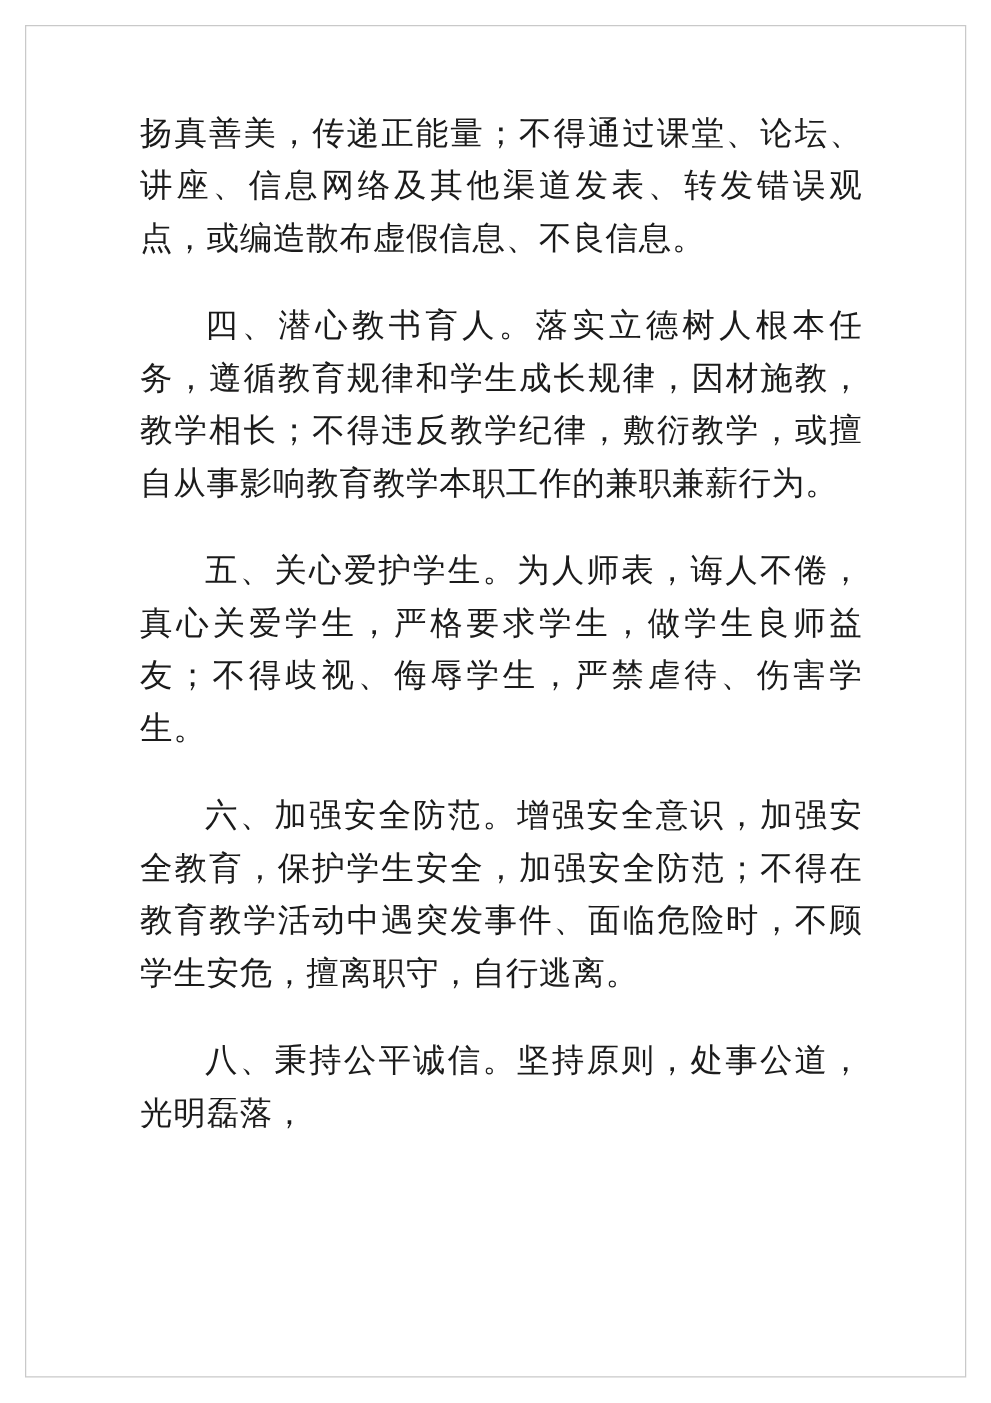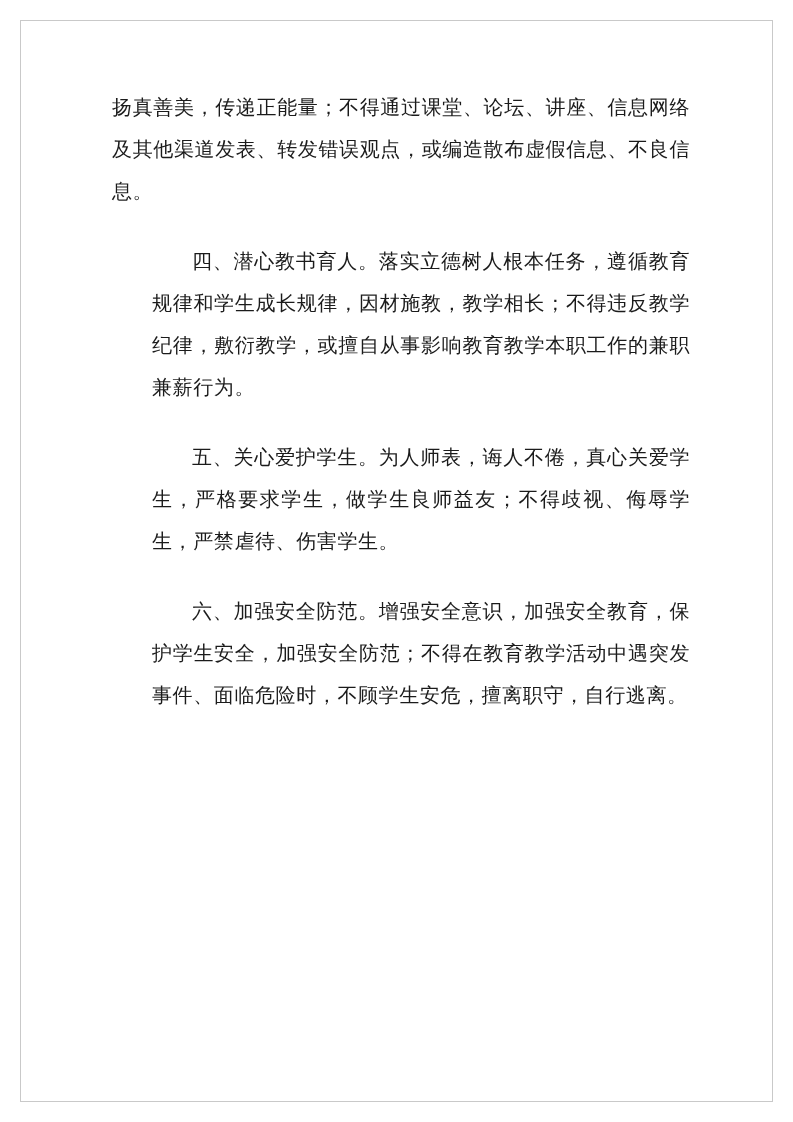--- a/index.html
+++ b/index.html
@@ -30,41 +30,41 @@
     pointer-events: none;
   }
   .content {
     position: absolute;
     left: 112px;
     top: 86px;
     width: 578px;
     box-sizing: border-box;
   }
   .para {
-    font-size: 20px;
+    font-size: 26px;
     line-height: 42px;
     color: #1b1b1b;
     letter-spacing: 0.6px;
     text-align: justify;
     text-justify: inter-ideograph;
     margin: 0 0 28px 0;
     font-family: "DejaVu Sans", "Liberation Sans", sans-serif;
   }
   .para.indent {
     text-indent: 2em;
-    margin-left: 40px;
   }
   .para:last-child {
     margin-bottom: 0;
   }
 </style>
 </head>
 <body>
 
 <div class="page">
   <div class="page-border"></div>
   <div class="content">
     <p class="para">扬真善美，传递正能量；不得通过课堂、论坛、讲座、信息网络及其他渠道发表、转发错误观点，或编造散布虚假信息、不良信息。</p>
     <p class="para indent">四、潜心教书育人。落实立德树人根本任务，遵循教育规律和学生成长规律，因材施教，教学相长；不得违反教学纪律，敷衍教学，或擅自从事影响教育教学本职工作的兼职兼薪行为。</p>
     <p class="para indent">五、关心爱护学生。为人师表，诲人不倦，真心关爱学生，严格要求学生，做学生良师益友；不得歧视、侮辱学生，严禁虐待、伤害学生。</p>
     <p class="para indent">六、加强安全防范。增强安全意识，加强安全教育，保护学生安全，加强安全防范；不得在教育教学活动中遇突发事件、面临危险时，不顾学生安危，擅离职守，自行逃离。</p>
+    <p class="para indent">八、秉持公平诚信。坚持原则，处事公道，光明磊落，</p>
   </div>
 </div>
 
 </body></html>

